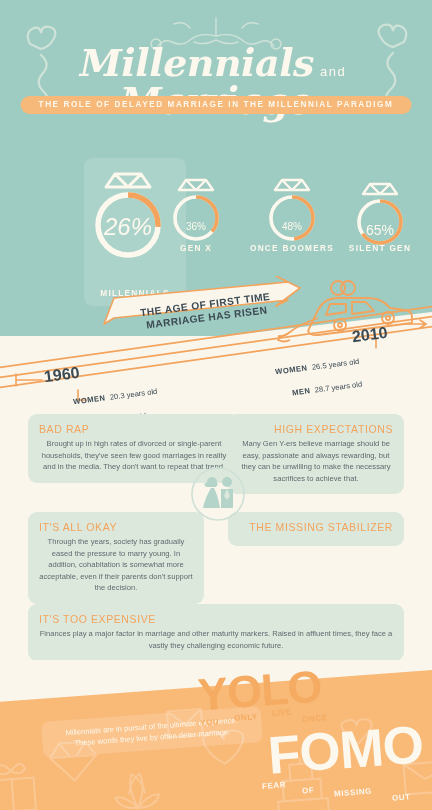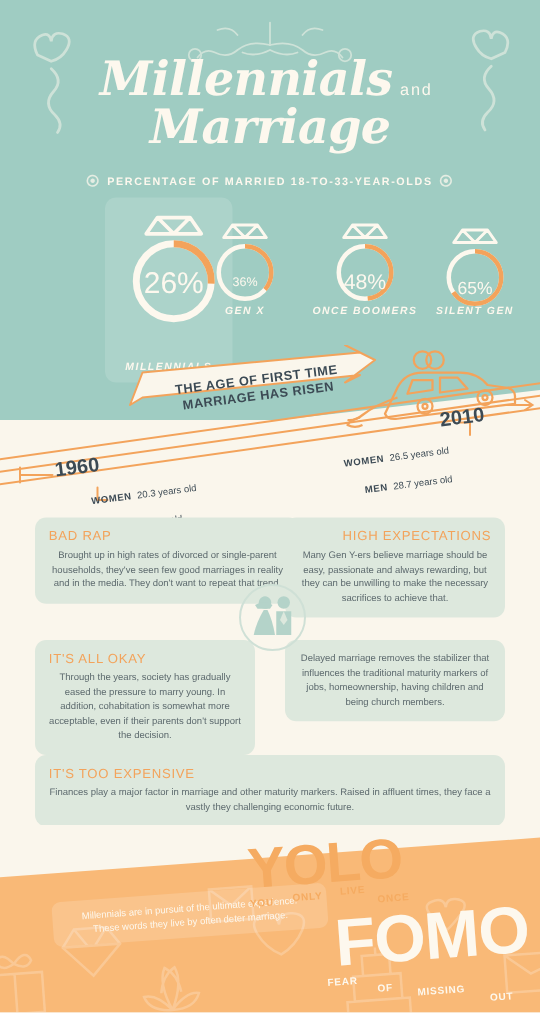--- a/index.html
+++ b/index.html
@@ -44,21 +44,21 @@
   }
   .ring{position:absolute;}
   .ring svg{display:block;overflow:visible;}
   .ring .val{
     position:absolute;left:0;top:0;width:100%;height:100%;
     display:flex;align-items:center;justify-content:center;
     color:#fdf8ee;font-weight:normal;
   }
   .ring-label{
     position:absolute;width:140px;left:50%;transform:translateX(-50%);
-    text-align:center;color:#fdf8ee;font-size:8.3px;font-weight:bold;letter-spacing:1.25px;font-style:italic;
+    text-align:center;color:#fdf8ee;font-size:8.3px;font-weight:bold;letter-spacing:1.25px;
   }
 
   
   .road{position:absolute;left:0;top:276px;width:432px;height:140px;overflow:hidden;}
   .banner-text{
     position:absolute;left:128px;top:298px;width:156px;
     transform:rotate(-7.2deg);text-align:center;
     color:#3c4a54;font-size:10.2px;font-weight:bold;letter-spacing:.45px;line-height:1.28;
   }
   .yr{position:absolute;color:#3c4a54;font-family:"Liberation Sans",sans-serif;font-weight:bold;}
@@ -142,28 +142,26 @@
         <path d="M100 30 q-12 6 -22 2 M100 30 q12 6 22 2"></path>
         <circle cx="40" cy="34" r="5"></circle>
           <circle cx="160" cy="34" r="5"></circle>
         <path d="M74 18 q-6 -8 -16 -4 M126 18 q6 -8 16 -4"></path>
       </g>
     </svg>
 
     <div class="title-wrap">
       <span class="title-script">Millennials</span><span class="title-and">and</span><span class="title-script">Marriage</span>
     </div>
-
-    <div class="pct-head">
-      <span class="orn">⦿</span><span>PERCENTAGE OF MARRIED 18-TO-33-YEAR-OLDS</span><span class="orn">⦿</span>
-    </div>
+    <div class="subtitle-pill">THE ROLE OF DELAYED MARRIAGE IN THE MILLENNIAL PARADIGM</div>
+
 
     <div class="mill-card"></div>
 
-    <div class="ring" style="left:100px;top:168px;width:78px;height:78px;">
+    <div class="ring" style="left:89px;top:168px;width:78px;height:78px;font-style:italic;">
       <svg width="78" height="96" viewBox="0 0 78 96">
         <path d="M26 6 h26 l9 13 h-44 z M26 6 l13 13 M52 6 l-13 13 M17 19 h44" fill="none" stroke="#fdf8ee" stroke-width="3" stroke-linejoin="round"></path>
         <circle cx="39" cy="57" r="30" fill="none" stroke="#fdf8ee" stroke-width="5.5"></circle>
         <circle cx="39" cy="57" r="30" fill="none" stroke="#f3a35b" stroke-width="5.5" stroke-dasharray="49 189" stroke-dashoffset="0" transform="rotate(-90 39 57)" stroke-linecap="butt"></circle>
       </svg>
       <div class="val" style="top:20px;font-size:24px;">26%</div>
     </div>
     <div class="ring-label" style="left:135px;top:288px;">MILLENNIALS</div>
 
     <div class="ring" style="left:168px;top:176px;width:56px;height:56px;">
@@ -175,21 +173,21 @@
       <div class="val" style="top:22px;font-size:10px;">36%</div>
     </div>
     <div class="ring-label" style="left:196px;top:243px;">GEN X</div>
 
     <div class="ring" style="left:264px;top:176px;width:56px;height:56px;">
       <svg width="56" height="72" viewBox="0 0 56 72">
         <path d="M18 4 h20 l7 10 h-34 z M18 4 l10 10 M38 4 l-10 10 M11 14 h34" fill="none" stroke="#fdf8ee" stroke-width="2.4" stroke-linejoin="round"></path>
         <circle cx="28" cy="42" r="21" fill="none" stroke="#fdf8ee" stroke-width="3.6"></circle>
         <circle cx="28" cy="42" r="21" fill="none" stroke="#f3a35b" stroke-width="3.6" stroke-dasharray="63.3 68.7" transform="rotate(-90 28 42)" stroke-linecap="butt"></circle>
       </svg>
-      <div class="val" style="top:22px;font-size:17px;">48%</div>
+      <div class="val" style="top:22px;font-size:10px;">48%</div>
     </div>
     <div class="ring-label" style="left:292px;top:243px;">ONCE BOOMERS</div>
 
     <div class="ring" style="left:352px;top:180px;width:56px;height:56px;">
       <svg width="56" height="72" viewBox="0 0 56 72">
         <path d="M18 4 h20 l7 10 h-34 z M18 4 l10 10 M38 4 l-10 10 M11 14 h34" fill="none" stroke="#fdf8ee" stroke-width="2.4" stroke-linejoin="round"></path>
         <circle cx="28" cy="42" r="21" fill="none" stroke="#fdf8ee" stroke-width="3.6"></circle>
         <circle cx="28" cy="42" r="21" fill="none" stroke="#f3a35b" stroke-width="3.6" stroke-dasharray="85.8 46.2" transform="rotate(-90 28 42)" stroke-linecap="butt"></circle>
       </svg>
       <div class="val" style="top:22px;font-size:14px;">65%</div>
@@ -269,21 +267,21 @@
     </div>
     <div class="card c3">
       <h3>IT'S ALL OKAY</h3>
       <p>Through the years, society has gradually eased the pressure to marry young. In addition, cohabitation is somewhat more acceptable, even if their parents don't support the decision.</p>
     </div>
     <div class="card c2 right">
       <h3>HIGH EXPECTATIONS</h3>
       <p>Many Gen Y-ers believe marriage should be easy, passionate and always rewarding, but they can be unwilling to make the necessary sacrifices to achieve that.</p>
     </div>
     <div class="card c4 right">
-      <p>Delayed marriage removes the stabilizer that influences the traditional maturity markers of jobs, homeownership, having children and being church members.</p>
+      <h3>THE MISSING STABILIZER</h3>
     </div>
     <div class="card c5">
       <h3>IT'S TOO EXPENSIVE</h3>
       <p>Finances play a major factor in marriage and other maturity markers. Raised in affluent times, they face a vastly they challenging economic future.</p>
     </div>
   </div>
 
   <svg class="couple" viewBox="0 0 56 56">
     <circle cx="28" cy="28" r="26" fill="none" stroke="#cfe0d6" stroke-width="1.6"></circle>
     <g fill="#b4d3c9">

